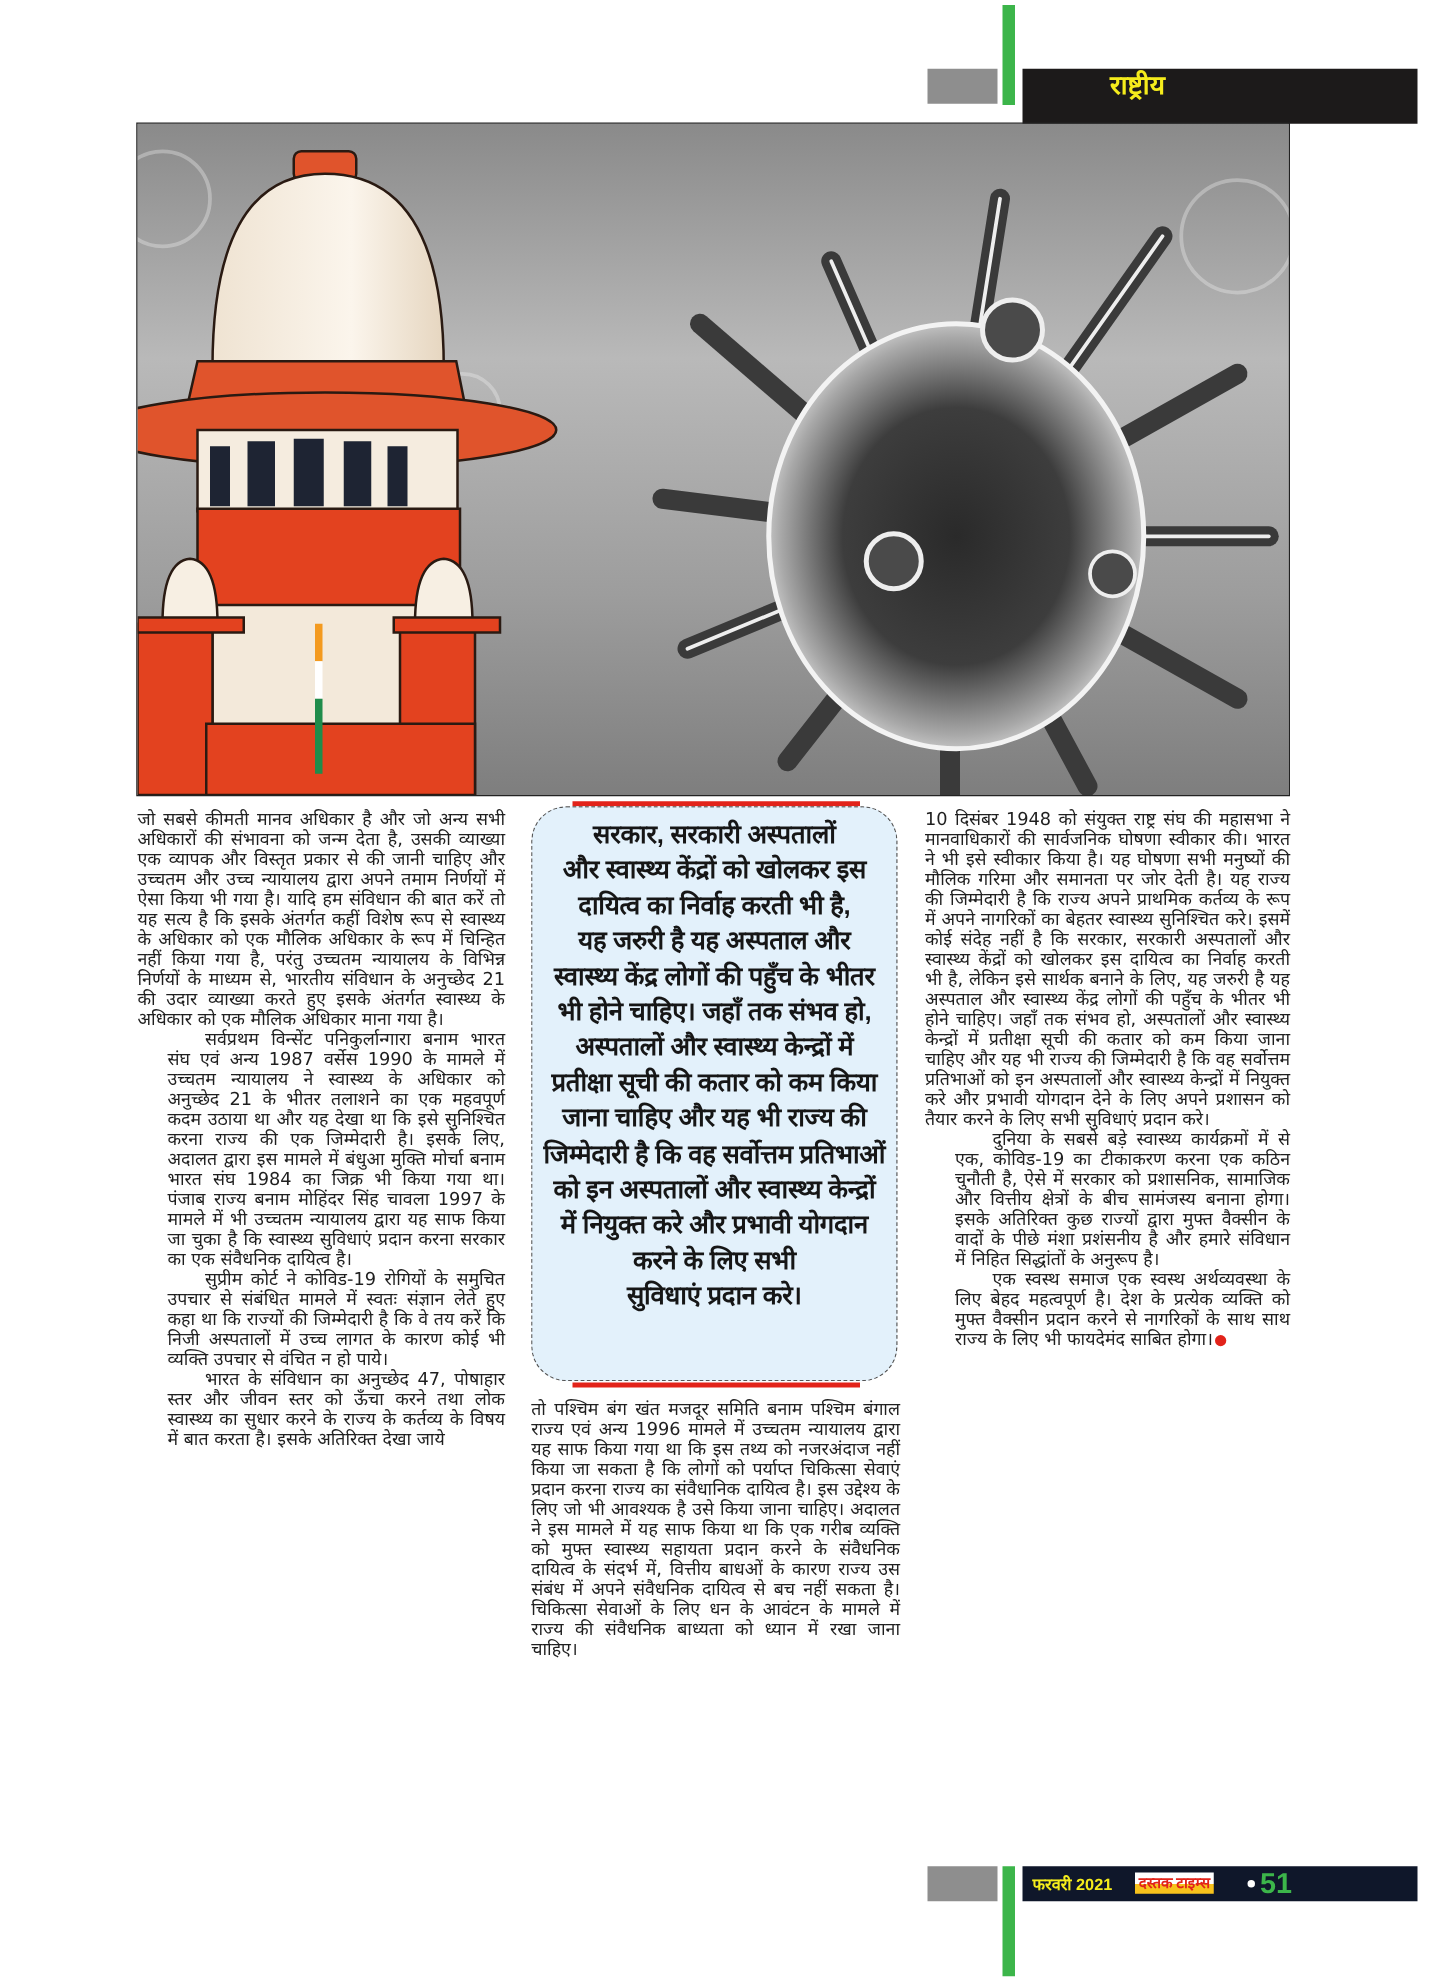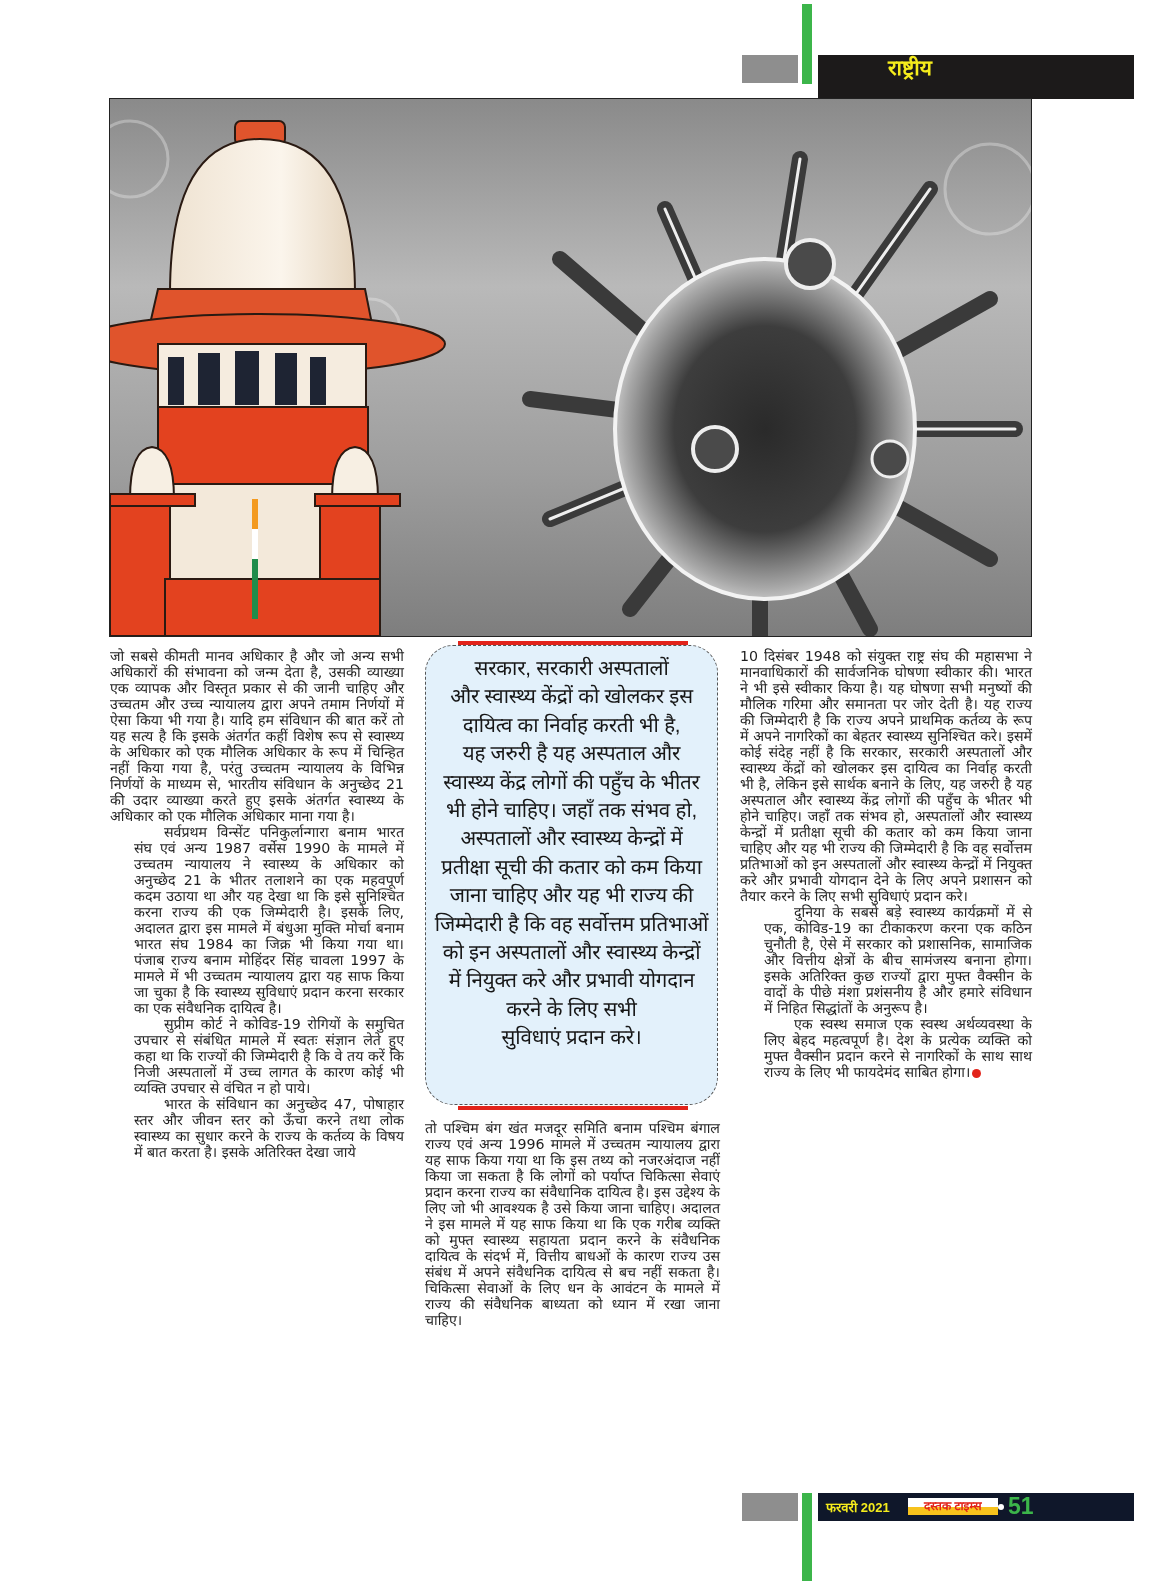--- a/index.html
+++ b/index.html
@@ -24,36 +24,36 @@
   .col p.indent { text-indent: 30px; margin-left: 24px; }
   .col1 { left: 110px; top: 648px; width: 294px; }
   .col2 { left: 425px; top: 1120px; width: 295px; }
   .col3 { left: 740px; top: 648px; width: 292px; }
 
   
   .quote-top { position: absolute; left: 458px; top: 641px; width: 230px; height: 4px; background: #e2231a; }
   .quote-box { position: absolute; left: 425px; top: 645px; width: 293px; height: 460px;
                background: #e3f1fb; border: 1px dashed #555; border-radius: 28px;
                box-sizing: border-box; padding: 8px 6px 0 6px; text-align: center; }
-  .quote-text { font-family: "Liberation Sans", sans-serif; font-weight: normal; font-size: 20.5px; line-height: 28.4px;
+  .quote-text { font-family: "Liberation Sans", sans-serif; font-weight: bold; font-size: 20.5px; line-height: 28.4px;
                 color: #161616; letter-spacing: -0.2px; }
   .quote-bottom { position: absolute; left: 458px; top: 1106px; width: 230px; height: 4px; background: #e2231a; }
 
   .end-dot { display: inline-block; width: 9px; height: 9px; border-radius: 50%; background: #e2231a;
              vertical-align: middle; margin-left: 2px; }
 
   
   .ftr-gray { position: absolute; left: 742px; top: 1493px; width: 56px; height: 28px; background: #8e8e8e; }
   .ftr-green { position: absolute; left: 802px; top: 1493px; width: 10px; height: 88px; background: #3cb54a; }
   .ftr-black { position: absolute; left: 818px; top: 1493px; width: 316px; height: 28px; background: #0f172a; }
   .ftr-date { position: absolute; left: 8px; top: 5px; color: #f5ec1c; font-size: 13px; font-weight: bold;
               font-family: "Liberation Sans", sans-serif; }
-  .ftr-logo { position: absolute; left: 90px; top: 5px; height: 17px; padding: 0 16px; font-size: 12px; font-weight: bold;
+  .ftr-logo { position: absolute; left: 90px; top: 5px; height: 17px; padding: 0 3px; font-size: 12px; font-weight: bold;
               color: #e2231a; background: linear-gradient(180deg,#ffffff 0%,#ffffff 55%,#f7c21c 55%,#f7c21c 100%);
-              line-height: 17px; font-family: Liberation Sans, sans-serif; }
+              line-height: 17px; font-family: Liberation Serif, serif; }
   .ftr-bullet { position: absolute; left: 180px; top: 11px; width: 6px; height: 6px; background: #fff; border-radius: 50%; }
   .ftr-page { position: absolute; left: 190px; top: 0px; color: #3cb54a; font-size: 23px; font-weight: bold;
               font-family: "Liberation Sans", sans-serif; }
 </style>
 </head>
 <body>
 
 <div class="hdr-gray"></div>
 <div class="hdr-green"></div>
 <div class="hdr-black">

